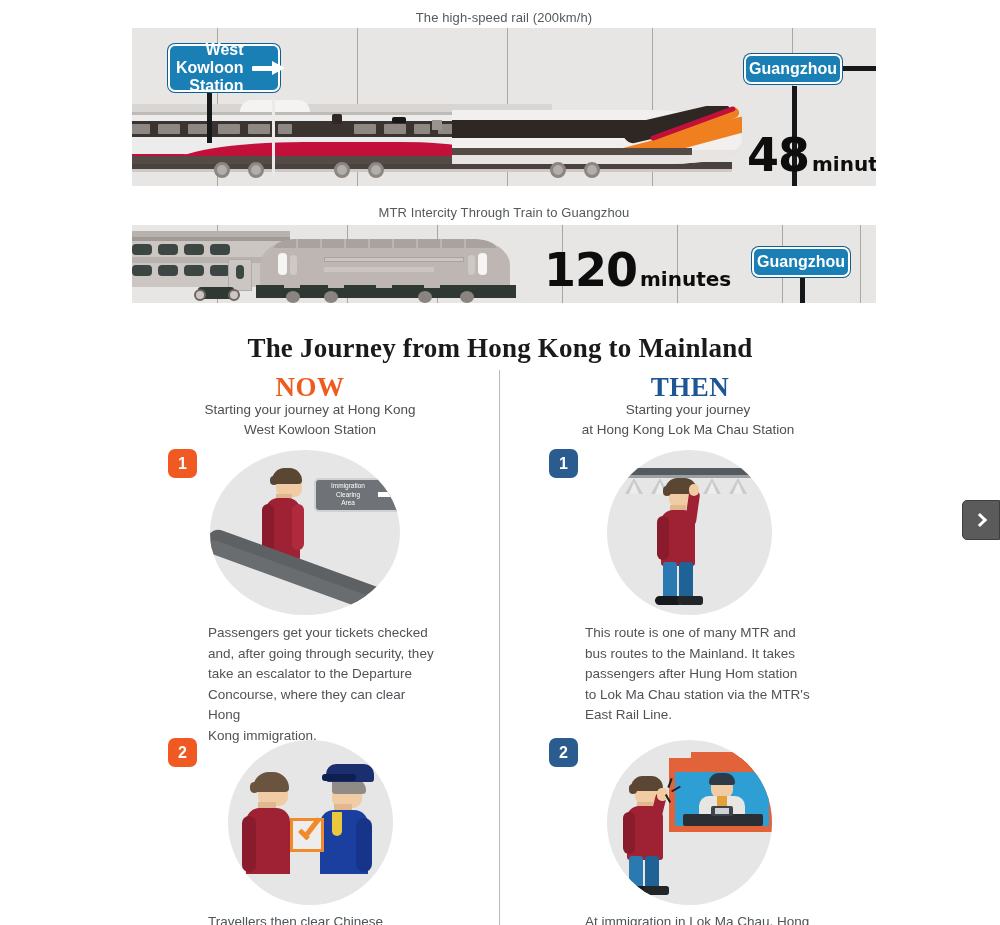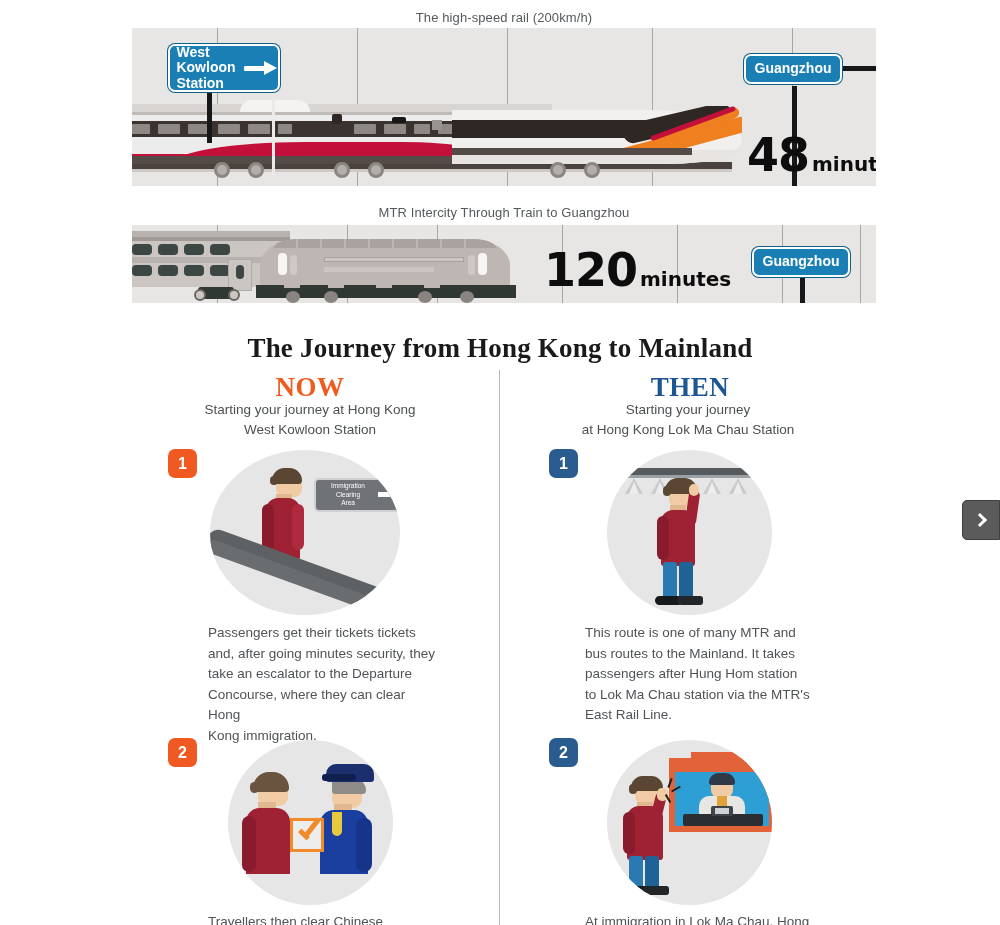--- a/index.html
+++ b/index.html
@@ -42,21 +42,21 @@
     border-radius: 7px;
     box-shadow: 0 0 0 1px #0d5f8c;
     color: #fff;
     display: flex;
     align-items: center;
     justify-content: center;
     font-weight: bold;
     line-height: 1.12;
     z-index: 4;
   }
-  .sign .txt { padding: 0 6px; font-size: 14px; text-align: left; }
+  .sign .txt { padding: 0 6px; font-size: 16px; text-align: right; }
   .sign-post {
     position: absolute;
     width: 5px; background: #16181a; z-index: 3;
   }
   .arrow-right {
     width: 0; height: 0; position: relative;
     margin-left: 6px;
   }
   .arr-shaft { position:absolute; background:#fff; }
   .arr-head { position:absolute; width:0;height:0; border-style:solid; }
@@ -374,22 +374,22 @@
         <div>Immigration</div>
         <div>Clearing</div>
         <div>Area</div>
       </div>
       <div class="abs" style="left:62px;top:12px;width:18px;height:5px;background:#fff;"></div>
       <div class="abs" style="left:78px;top:8px;width:0;height:0;border-style:solid;border-width:6.5px 0 6.5px 10px;border-color:transparent transparent transparent #fff;"></div>
     </div>
   </div>
 
   <div class="step-text abs" style="left:208px; top:623px; width:230px;">
-    <div>Passengers get their tickets tickets</div>
-    <div>and, after going minutes security, they</div>
+    <div>Passengers get your tickets checked</div>
+    <div>and, after going through security, they</div>
     <div>take an escalator to the Departure</div>
     <div>Concourse, where they can clear Hong</div>
     <div>Kong immigration.</div>
   </div>
 
   <div class="badge now abs" style="left:168px; top:738px;">2</div>
 
   <div class="circle" style="left:228px; top:740px; width:165px; height:165px;">
 
     <div class="abs" style="left:30px;top:40px;width:30px;height:26px;background:#f0cba3;border-radius:10px 12px 9px 9px;"></div>

